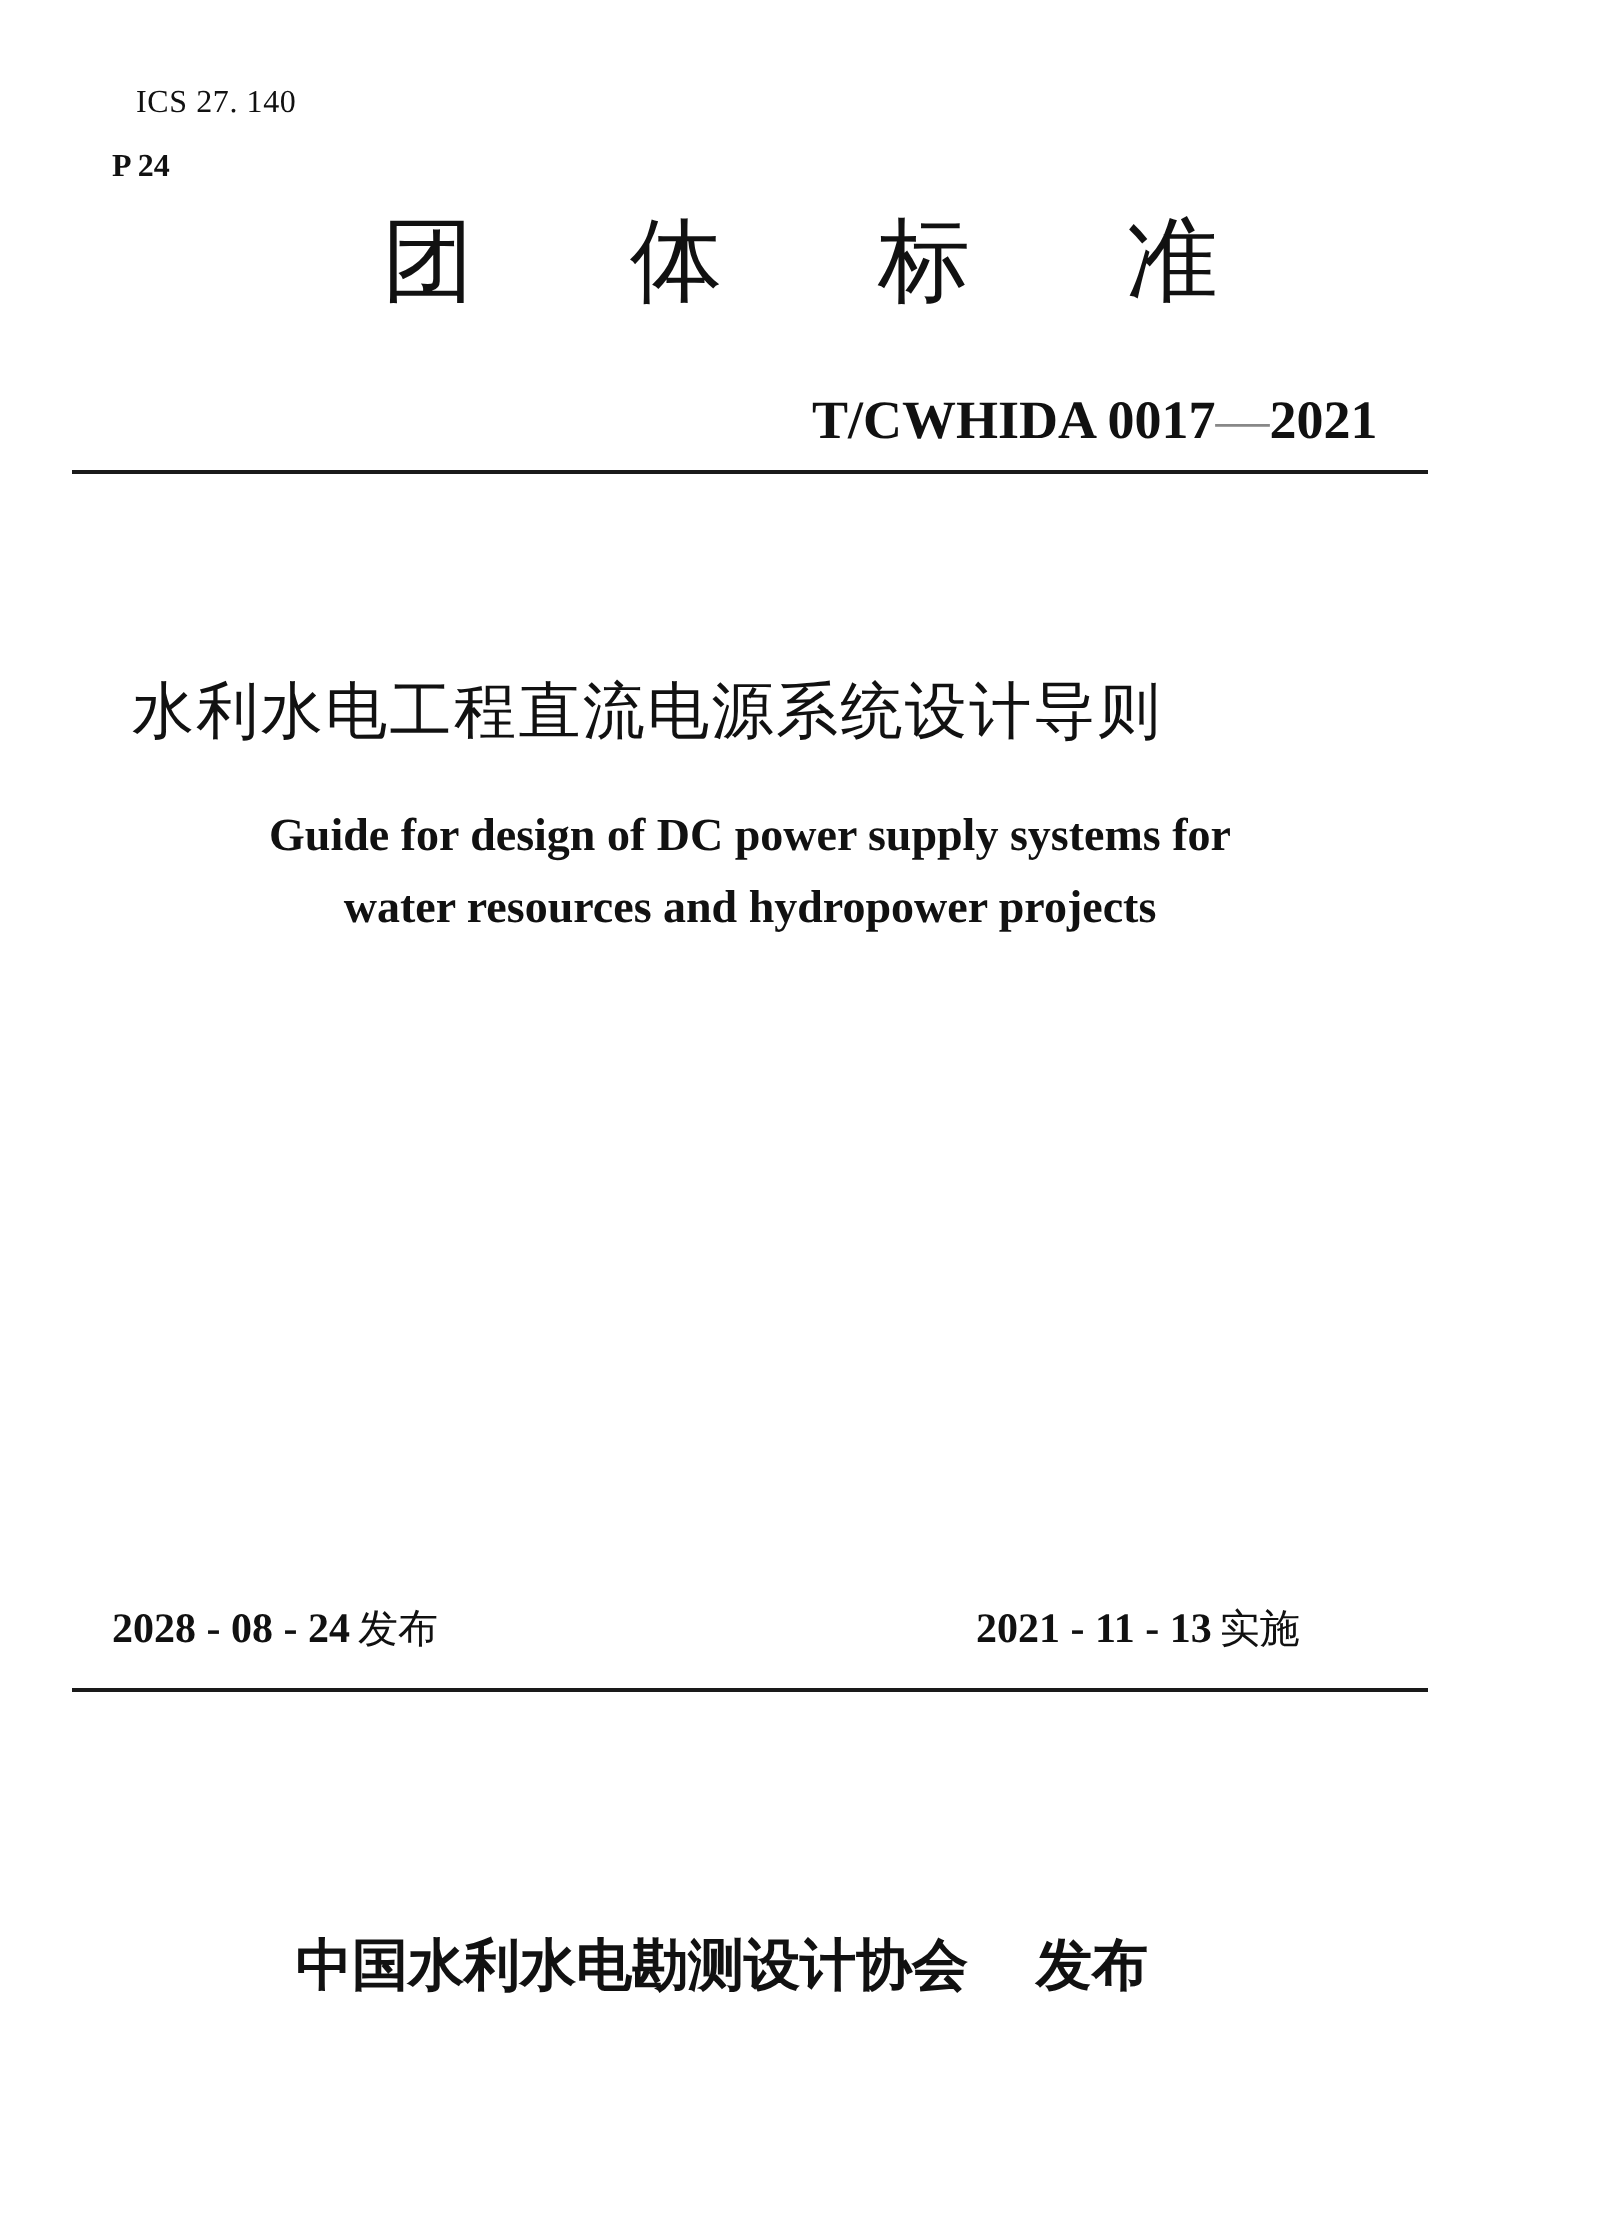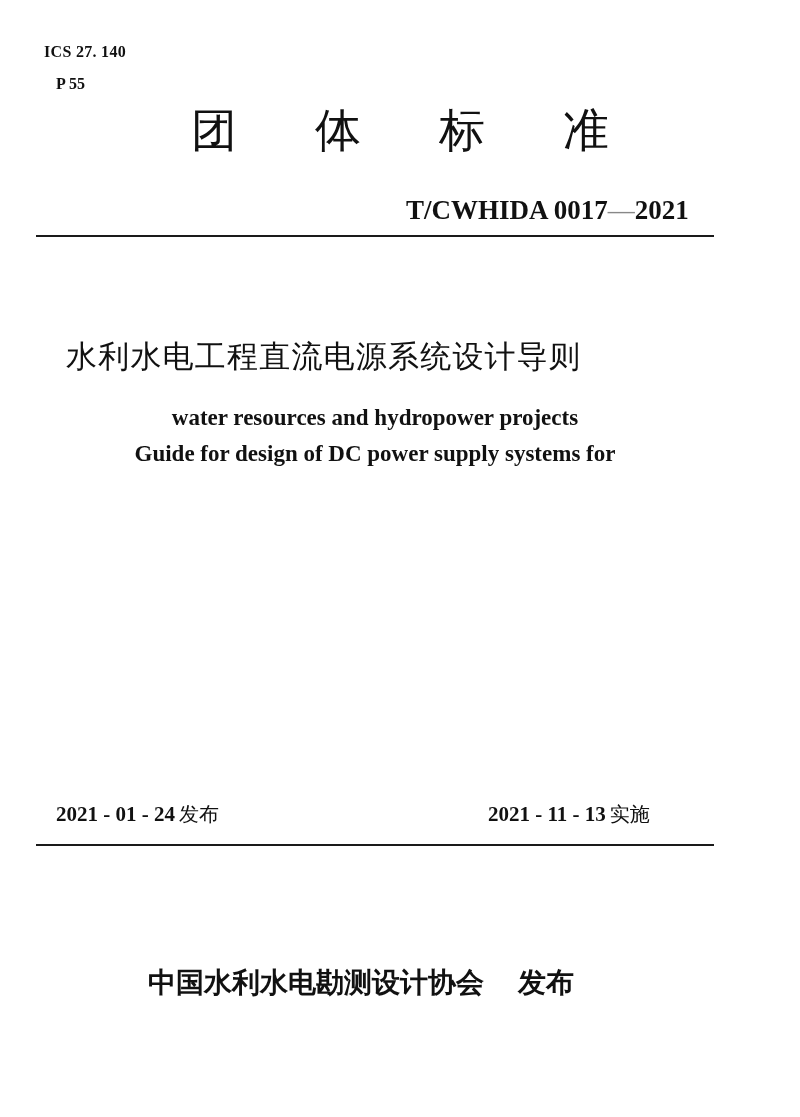--- a/index.html
+++ b/index.html
@@ -11,22 +11,22 @@
       width: 800px;
       height: 1117px;
       position: relative;
       overflow: hidden;
       color: #111111;
       font-family: "Liberation Serif", "DejaVu Serif", serif;
     }
     .abs { position: absolute; }
 
     .ics {
-      left: 44px; top: 42px;
-      font-size: 16px; font-weight: bold;
+      left: 68px; top: 42px;
+      font-size: 16px; font-weight: normal;
       letter-spacing: 0.3px;
       line-height: 20px;
     }
     .ccs {
       left: 56px; top: 74px;
       font-size: 16px; font-weight: bold;
       line-height: 20px;
     }
 
     .std-type {
@@ -105,44 +105,44 @@
       line-height: 40px;
       white-space: nowrap;
       margin-top: 29px;
     }
     .publisher .gap { display: inline-block; width: 34px; }
   </style>
 </head>
 <body>
 
 <div class="abs ics">ICS 27. 140</div>
-<div class="abs ccs">P 55</div>
+<div class="abs ccs">P 24</div>
 
 <div class="abs std-type">
   <span>团</span>
   <span>体</span>
   <span>标</span>
   <span>准</span>
 </div>
 
 <div class="abs std-code">
   <span>T/CWHIDA 0017</span><span class="dash">—</span><span>2021</span>
 </div>
 
 <div class="abs rule rule-top"></div>
 
 <div class="abs title-cn">水利水电工程直流电源系统设计导则</div>
 
 <div class="abs title-en">
+  <div>Guide for design of DC power supply systems for</div>
   <div>water resources and hydropower projects</div>
-  <div>Guide for design of DC power supply systems for</div>
 </div>
 
 <div class="abs date-issue">
-  <span>2021 - 01 - 24</span><span class="cn-suffix">发布</span>
+  <span>2028 - 08 - 24</span><span class="cn-suffix">发布</span>
 </div>
 
 <div class="abs date-impl">
   <span>2021 - 11 - 13</span><span class="cn-suffix">实施</span>
 </div>
 
 <div class="abs rule rule-bottom"></div>
 
 <div class="abs publisher">
   <span>中国水利水电勘测设计协会</span><span class="gap"></span><span>发布</span>

